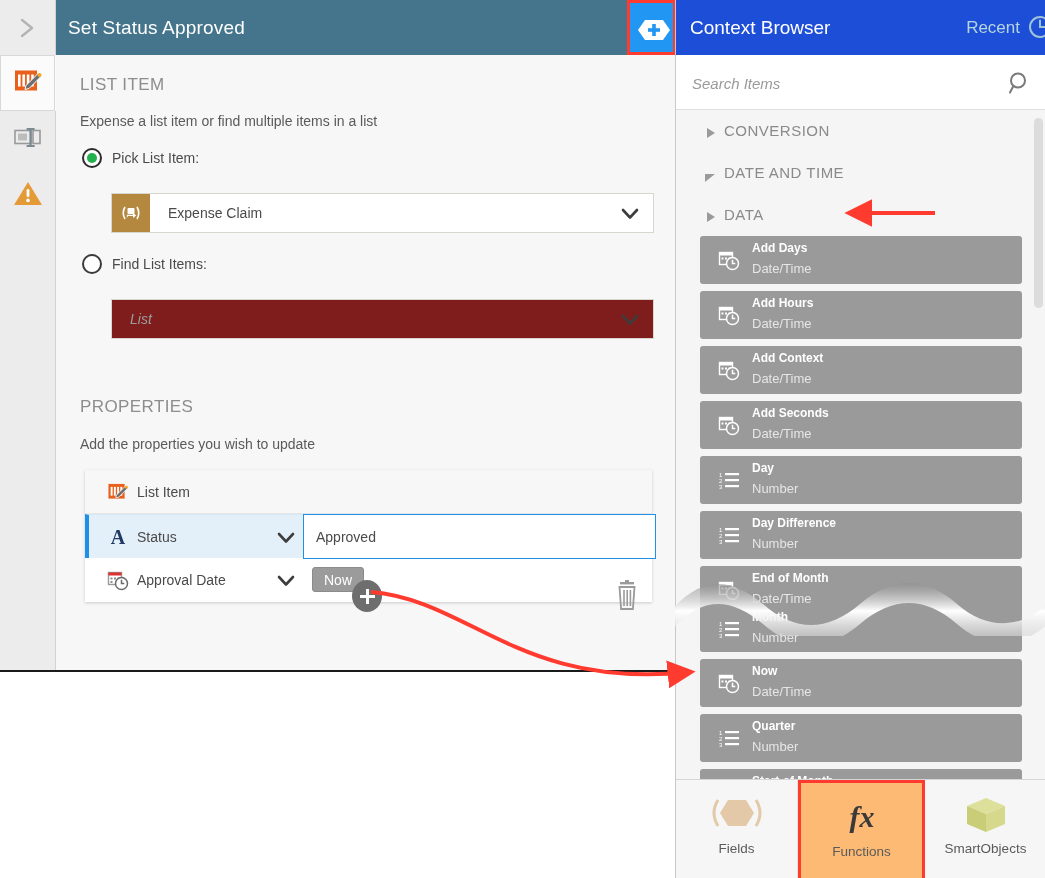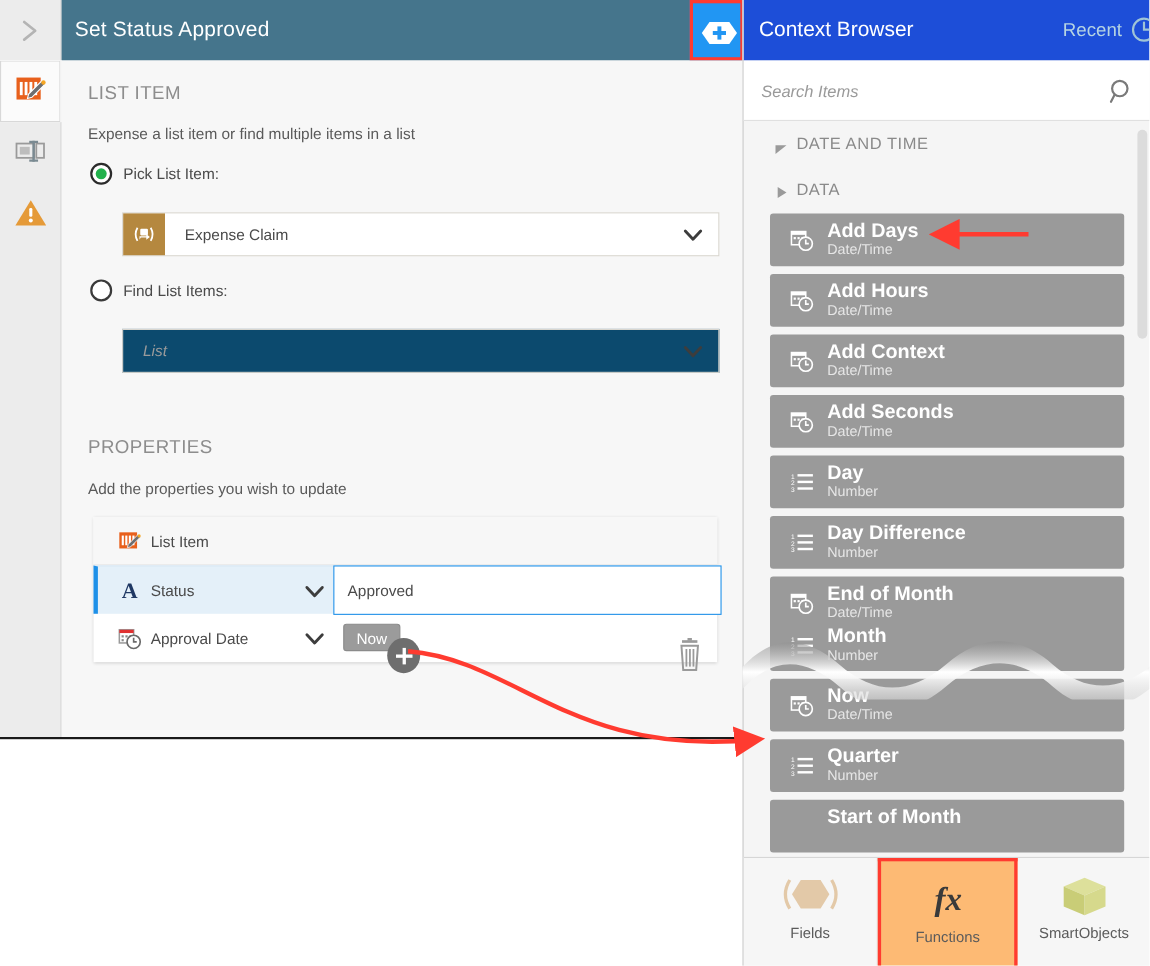--- a/index.html
+++ b/index.html
@@ -366,21 +366,21 @@
     cursor: pointer;
   }
   .fn-item .fi-icon {
     position: absolute;
     left: 18px; top: 13px;
     width: 22px; height: 22px;
   }
   .fn-item .fi-name {
     position: absolute;
     left: 52px; top: 5px;
-    font-size: 18px;
+    font-size: 12px;
     font-weight: bold;
     color: #ffffff;
   }
   .fn-item .fi-type {
     position: absolute;
     left: 52px; top: 25px;
     font-size: 13px;
     color: #e6e6e6;
   }
   .rp-scrollbar {
@@ -535,21 +535,21 @@
             <polyline points="2,2 9,9.5 16,2" fill="none" stroke="#3d3d3d" stroke-width="2.6" stroke-linecap="round" stroke-linejoin="round"></polyline>
           </svg>
         </span>
       </div>
 
       <div class="radio-row" style="left:26px; top:199px; width:200px; height:20px;">
         <span class="radio"></span>
         <span class="radio-label">Find List Items:</span>
       </div>
 
-      <div class="picker" style="left:55px; top:244px; width:543px; background:#0c4a6e;">
+      <div class="picker" style="left:55px; top:244px; width:543px; background:#7f1d1d;">
         <span class="pick-text placeholder" style="left:18px;">List</span>
         <span class="chev">
           <svg width="18" height="12" viewBox="0 0 18 12">
             <polyline points="2,2 9,9.5 16,2" fill="none" stroke="#3d3d3d" stroke-width="2.6" stroke-linecap="round" stroke-linejoin="round"></polyline>
           </svg>
         </span>
       </div>
 
       <div class="section-title" style="left:24px; top:342px;">PROPERTIES</div>
 
@@ -649,20 +649,28 @@
           <circle cx="10" cy="9.5" r="7" fill="none" stroke="#7a7a7a" stroke-width="2"></circle>
           <line x1="5.4" y1="15" x2="2" y2="21.5" stroke="#7a7a7a" stroke-width="2" stroke-linecap="round"></line>
         </svg>
       </span>
     </div>
 
     <div class="rp-scrollbar"></div>
 
     <div class="tree">
 
+      <div class="group-row">
+        <span class="tri">
+          <svg width="11" height="12" viewBox="0 0 11 12">
+            <polygon points="1,1 9,6 1,11" fill="#9a9a9a"></polygon>
+          </svg>
+        </span>
+        <span class="gtext">CONVERSION</span>
+      </div>
 
       <div class="group-row">
         <span class="tri" style="left:28px; top:18px;">
           <svg width="12" height="10" viewBox="0 0 12 10">
             <polygon points="1,1 11,1 1,9" fill="#9a9a9a"></polygon>
           </svg>
         </span>
         <span class="gtext">DATE AND TIME</span>
       </div>
 

